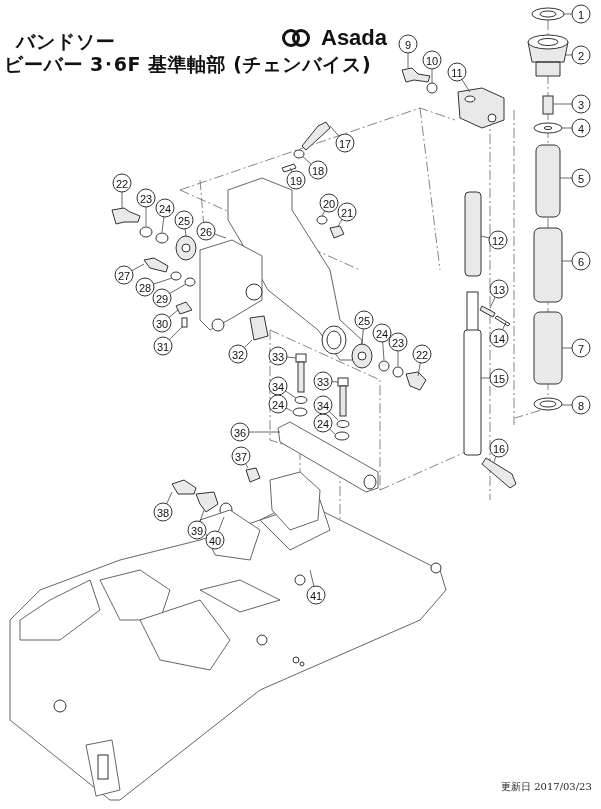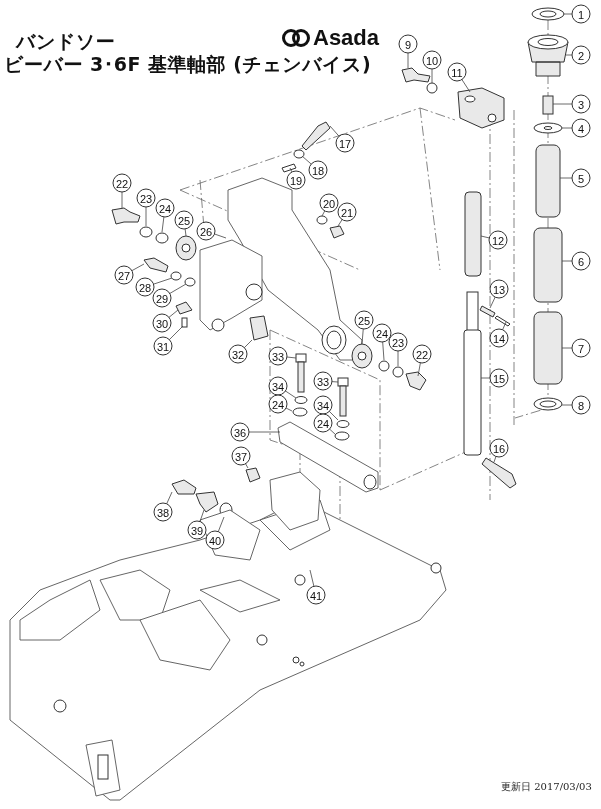--- a/index.html
+++ b/index.html
@@ -2,21 +2,21 @@
 <html><head>
 <meta charset="utf-8">
 <style>
   html, body { margin: 0; padding: 0; background: #ffffff; }
   body { width: 601px; height: 809px; position: relative; overflow: hidden;
          font-family: "DejaVu Sans", sans-serif; color: #111; }
   .title1 { position: absolute; left: 4px; top: 29px; font-size: 19px; font-weight: bold; letter-spacing: 0.5px; margin-left: 12px; }
   .title2 { position: absolute; left: 4px; top: 52px; font-size: 19px; font-weight: bold; letter-spacing: 0.5px; }
   .logo { position: absolute; left: 281px; top: 25px; display: flex; align-items: center; }
   .logo svg { display: block; }
-  .logo-text { font-family: "Liberation Sans", sans-serif; font-weight: bold; font-size: 22px; margin-left: 2px; color: #111; }
+  .logo-text { font-family: "Liberation Sans", sans-serif; font-weight: bold; font-size: 22px; margin-left: 10px; color: #111; }
   .date { position: absolute; left: 501px; top: 780px; font-family: "DejaVu Serif", serif; font-size: 10px; color: #222; }
   svg#diagram { position: absolute; left: 0; top: 0; }
   .callout circle { fill: #fff; stroke: #333; stroke-width: 1; }
   .callout text { font-family: "Liberation Sans", sans-serif; font-size: 11px; fill: #111; text-anchor: middle; dominant-baseline: central; }
   .leader { stroke: #444; stroke-width: 0.8; fill: none; }
   .part { fill: #fff; stroke: #333; stroke-width: 1; }
   .partg { fill: #e9e9e9; stroke: #333; stroke-width: 1; }
   .dash { stroke: #666; stroke-width: 0.8; fill: none; stroke-dasharray: 10 3 2 3; }
   .outline { stroke: #555; stroke-width: 0.9; fill: #fff; }
 </style>
@@ -391,13 +391,13 @@
         <text x="215" y="540.5">40</text>
       </g>
       <g class="callout">
         <line class="leader" x1="316" y1="595" x2="310" y2="570"></line>
         <circle cx="316" cy="595" r="9"></circle>
         <text x="316" y="595.5">41</text>
       </g>
     </g>
 </svg>
 
-<div class="date">更新日 2017/03/03</div>
+<div class="date">更新日 2017/03/23</div>
 
 </body></html>

